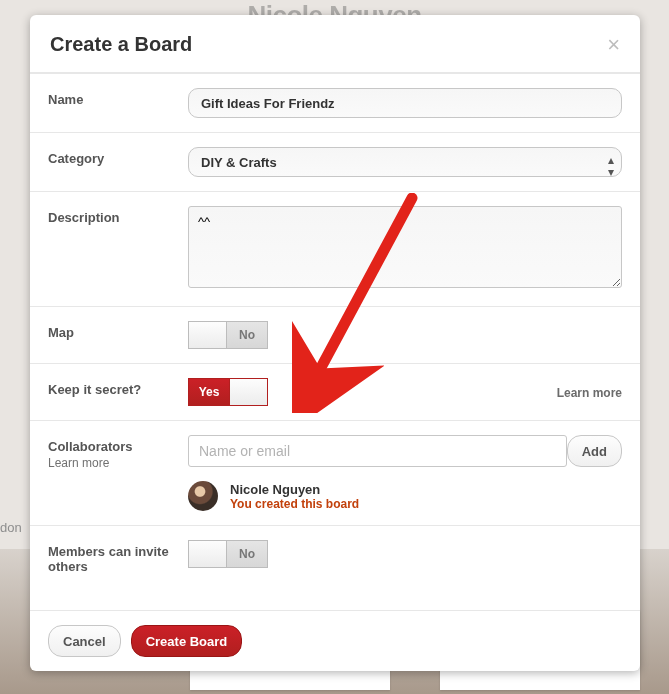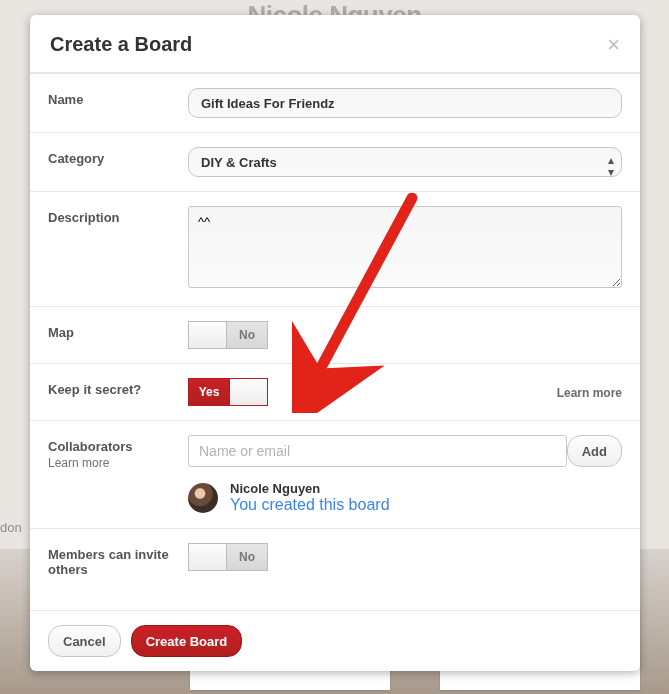--- a/index.html
+++ b/index.html
@@ -48,21 +48,21 @@
 
   .collab-input-row { display:flex; }
   input.collab-input { flex:1; height:32px; padding:4px 10px; font-size:14px; color:#333; border:1px solid #c7c7c7; border-radius:3px; background:#fff;}
   input.collab-input::placeholder { color:#b3b3b3; font-style:normal; }
   .btn { height:32px; padding:0 14px; font-size:13px; font-weight:700; border-radius:14px; cursor:pointer; border:1px solid #c7c7c7; background:linear-gradient(#fdfdfd,#f0f0f0); color:#555;}
   .btn.primary { background:linear-gradient(#cb2027,#b11f1f); border-color:#9a1515; color:#fff;}
 
   .creator { display:flex; align-items:center; gap:12px; margin-top:14px;}
   .avatar { width:30px; height:30px; border-radius:50%; background: radial-gradient(circle at 40% 35%, #e8c9a8 18%, #6b4a3a 22% 45%, #3a2e27 50% 100%); flex-shrink:0;}
   .creator-name { font-size:13px; font-weight:700; color:#333;}
-  .creator-sub { font-size:16px; font-weight:400; color:#3b82f6;}
+  .creator-sub { font-size:12px; font-weight:700; color:#c2410c;}
 
   .footer { margin-top:auto; padding:14px 18px; display:flex; justify-content:flex-start; gap:10px; border-top:1px solid #e7e7e7;}
 
   .arrow { position:absolute; left:262px; top:178px; pointer-events:none; }
 </style>
 </head>
 <body>
 
 <div class="bg">
   <div class="bg-text">Nicole Nguyen</div>

